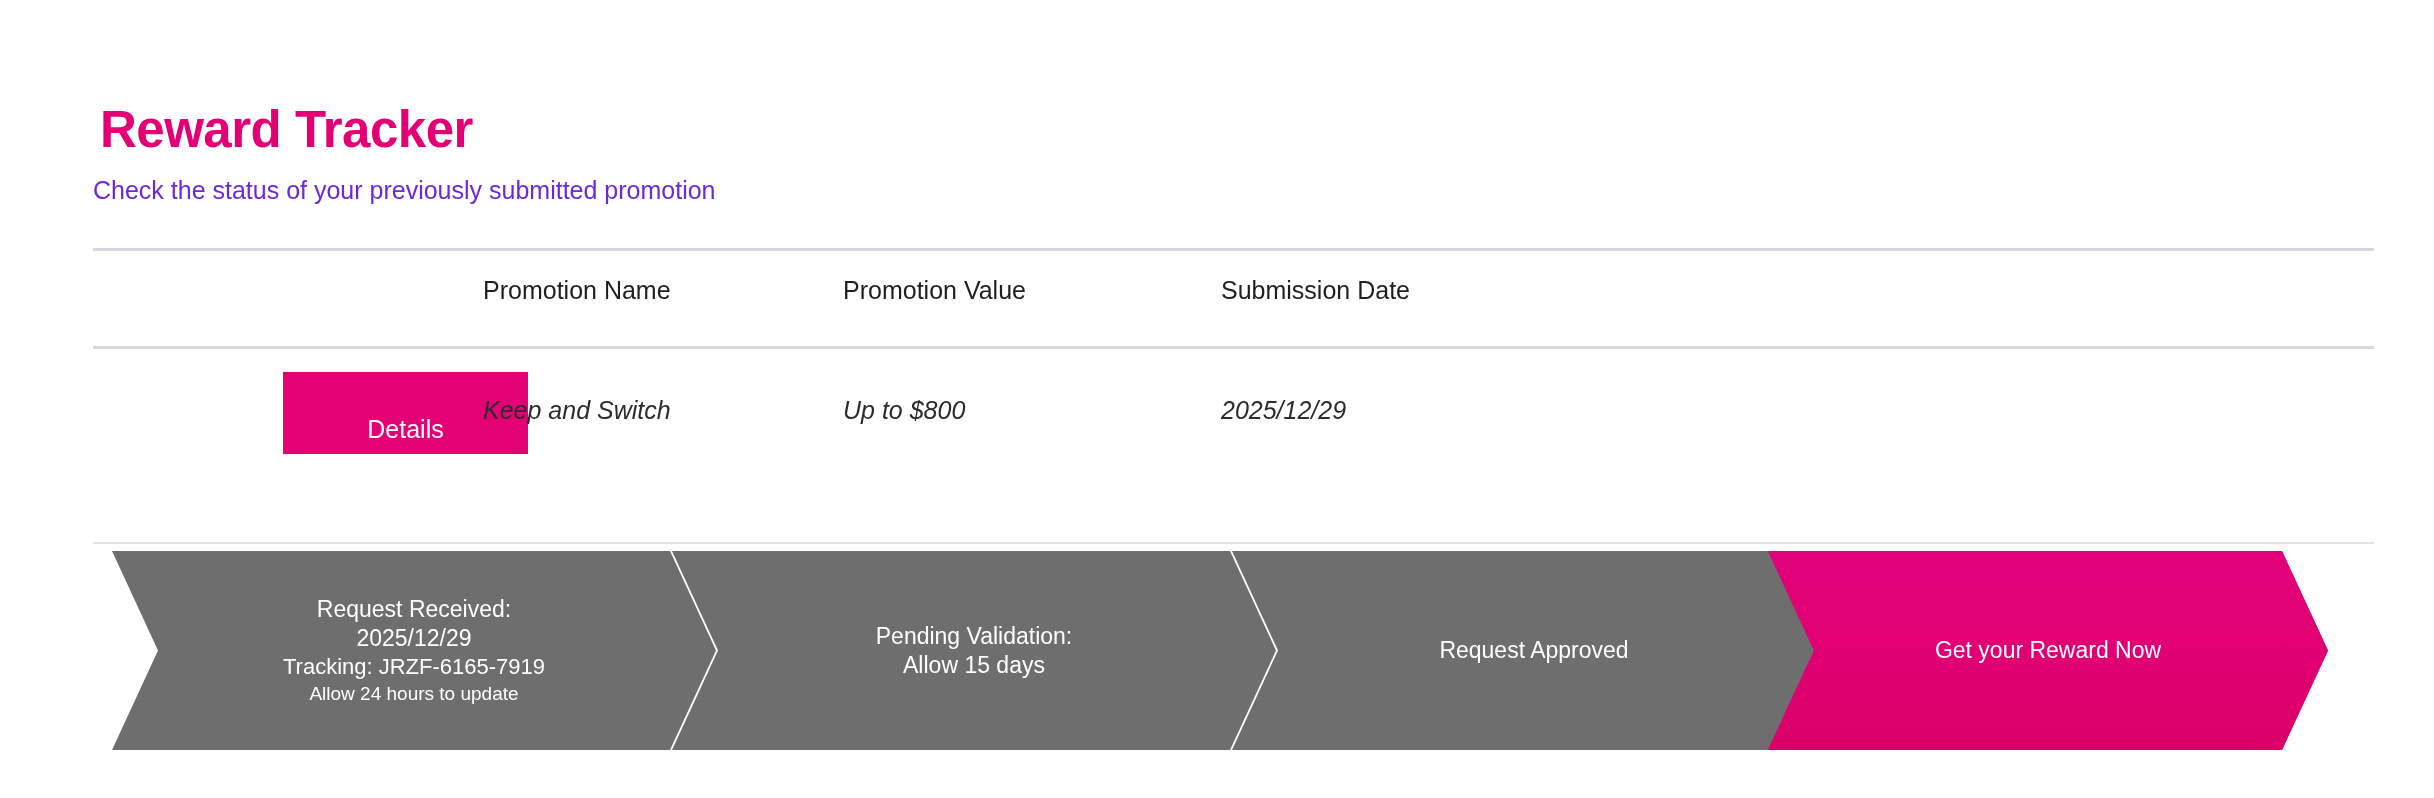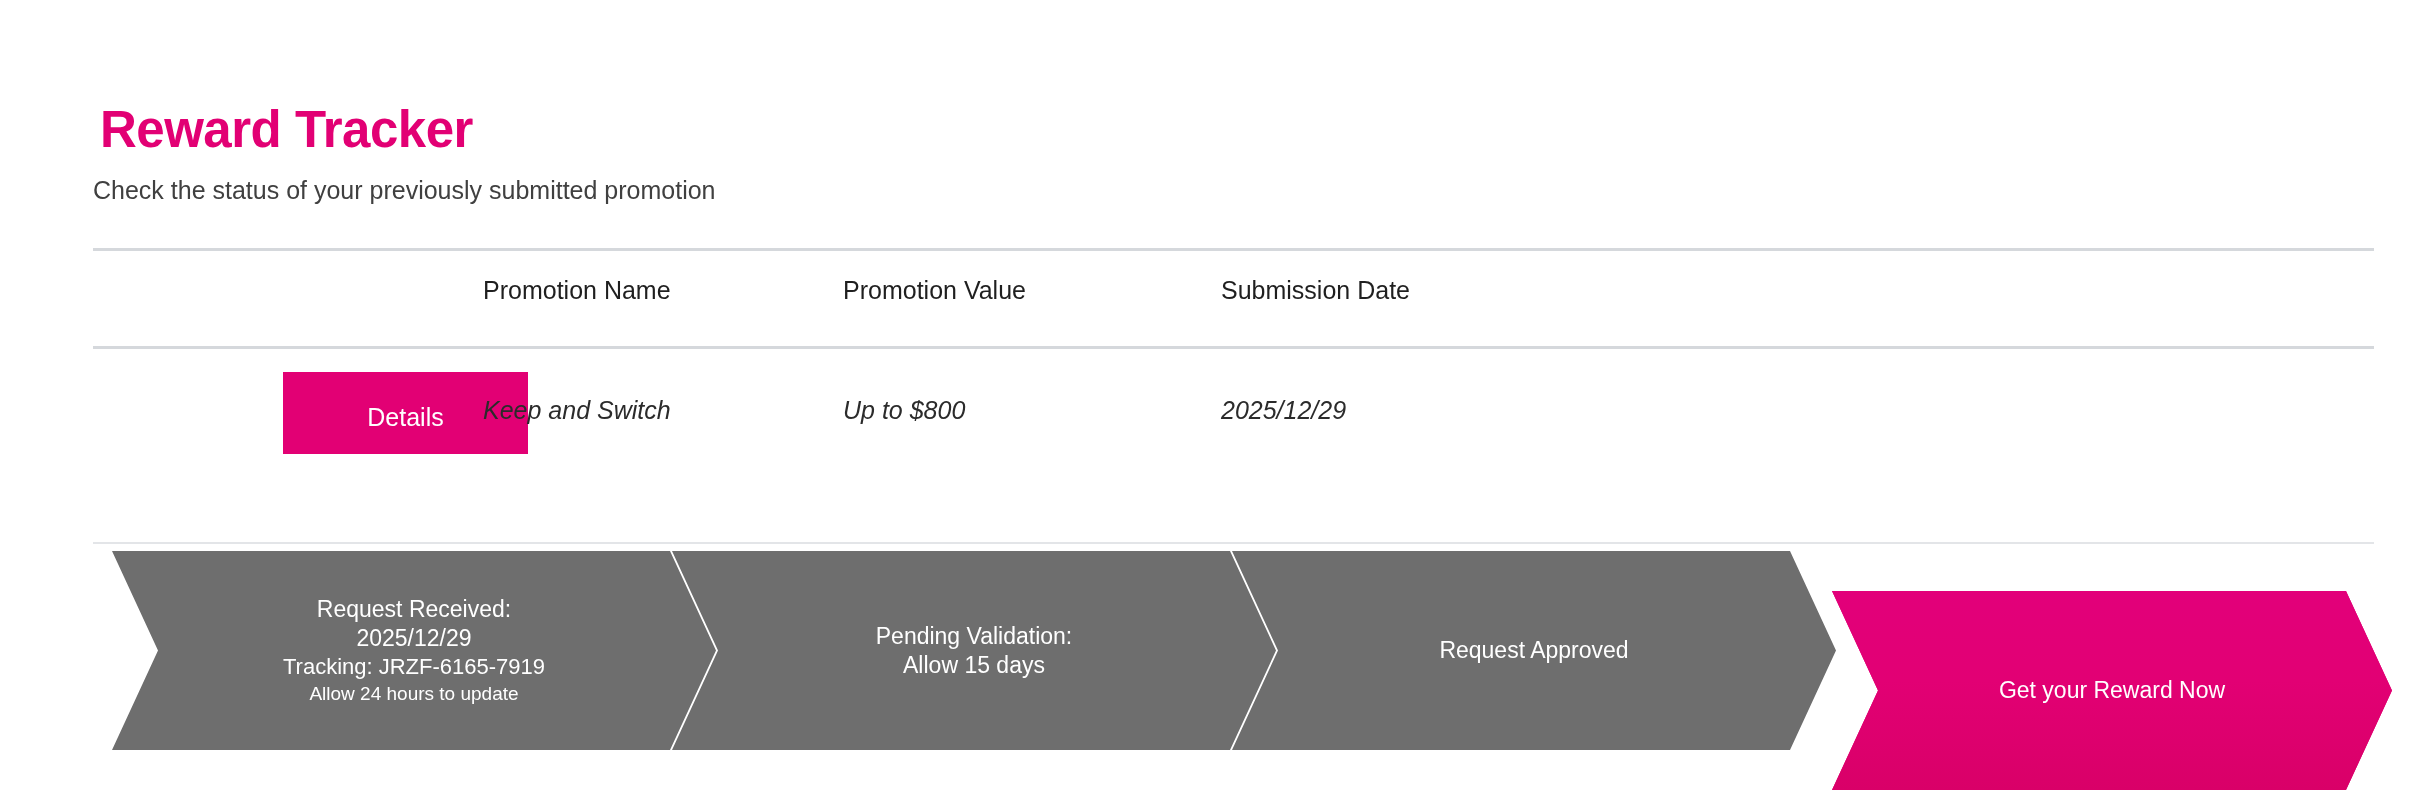--- a/index.html
+++ b/index.html
@@ -35,21 +35,21 @@
     line-height: 1.1;
     white-space: nowrap;
     margin-left: 8px;
   }
   .page-subtitle {
     position: absolute;
     left: 93px;
     top: 176px;
     font-size: 25px;
     font-weight: normal;
-    color: #404040;
+    color: #6d28d9;
     white-space: nowrap;
   }
 
   
   .divider {
     position: absolute;
     left: 93px;
     width: 2281px;
     height: 3px;
     background: #d5d8dc;
@@ -107,21 +107,21 @@
     width: 245px;
     height: 82px;
     background: #e20074;
     border: none;
     color: #ffffff;
     font-family: "Liberation Sans", sans-serif;
     font-size: 25px;
     line-height: 82px;
     text-align: center;
     cursor: pointer;
-    padding: 4px;
+    padding: 16px;
   }
 
   
   .tracker {
     position: absolute;
     left: 0px;
     top: 551px;
     width: 2434px;
     height: 200px;
   }
@@ -161,21 +161,21 @@
   .chevron.start {
     clip-path: polygon(0 0, calc(100% - 46px) 0, 100% 50%, calc(100% - 46px) 100%, 0 100%, 46px 50%);
   }
   .chevron.mid-step {
     clip-path: polygon(0 0, calc(100% - 46px) 0, 100% 50%, calc(100% - 46px) 100%, 0 100%, 46px 50%);
   }
 
   .chev-1 { left: 112px;  width: 604px; }
   .chev-2 { left: 672px;  width: 604px; }
   .chev-3 { left: 1232px; width: 604px; }
-  .chev-4 { left: 1832px; width: 560px; margin-top: 40px; }
+  .chev-4 { left: 1768px; width: 560px; }
 </style>
 </head>
 <body>
 
 <div class="page">
 
   <h1 class="page-title">Reward Tracker</h1>
 
   <div class="page-subtitle">Check the status of your previously submitted promotion</div>
 

